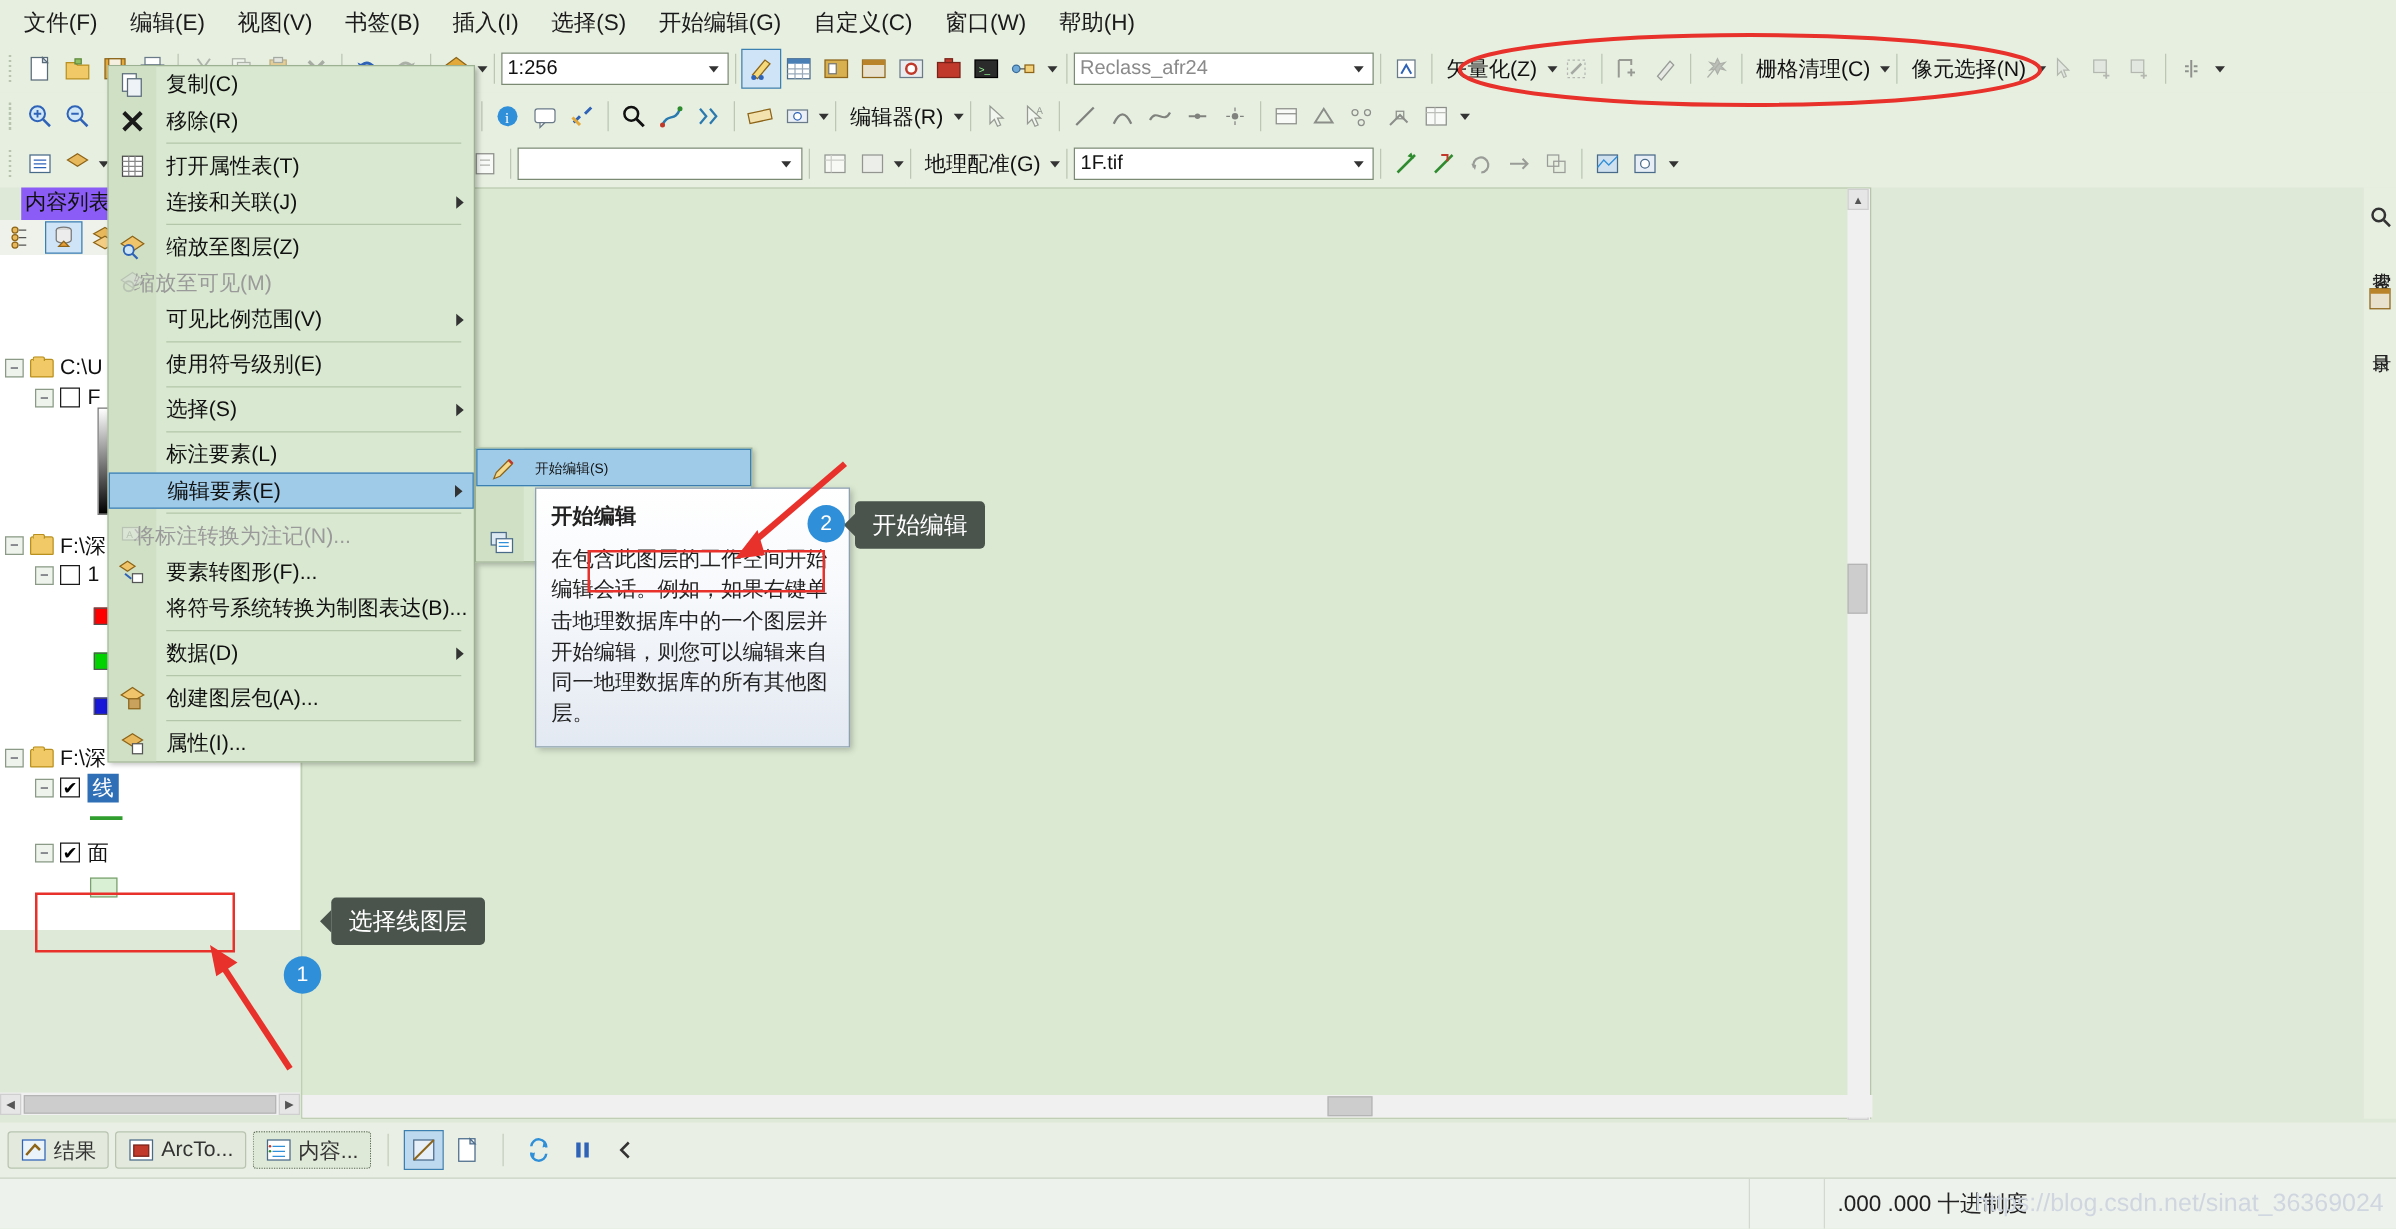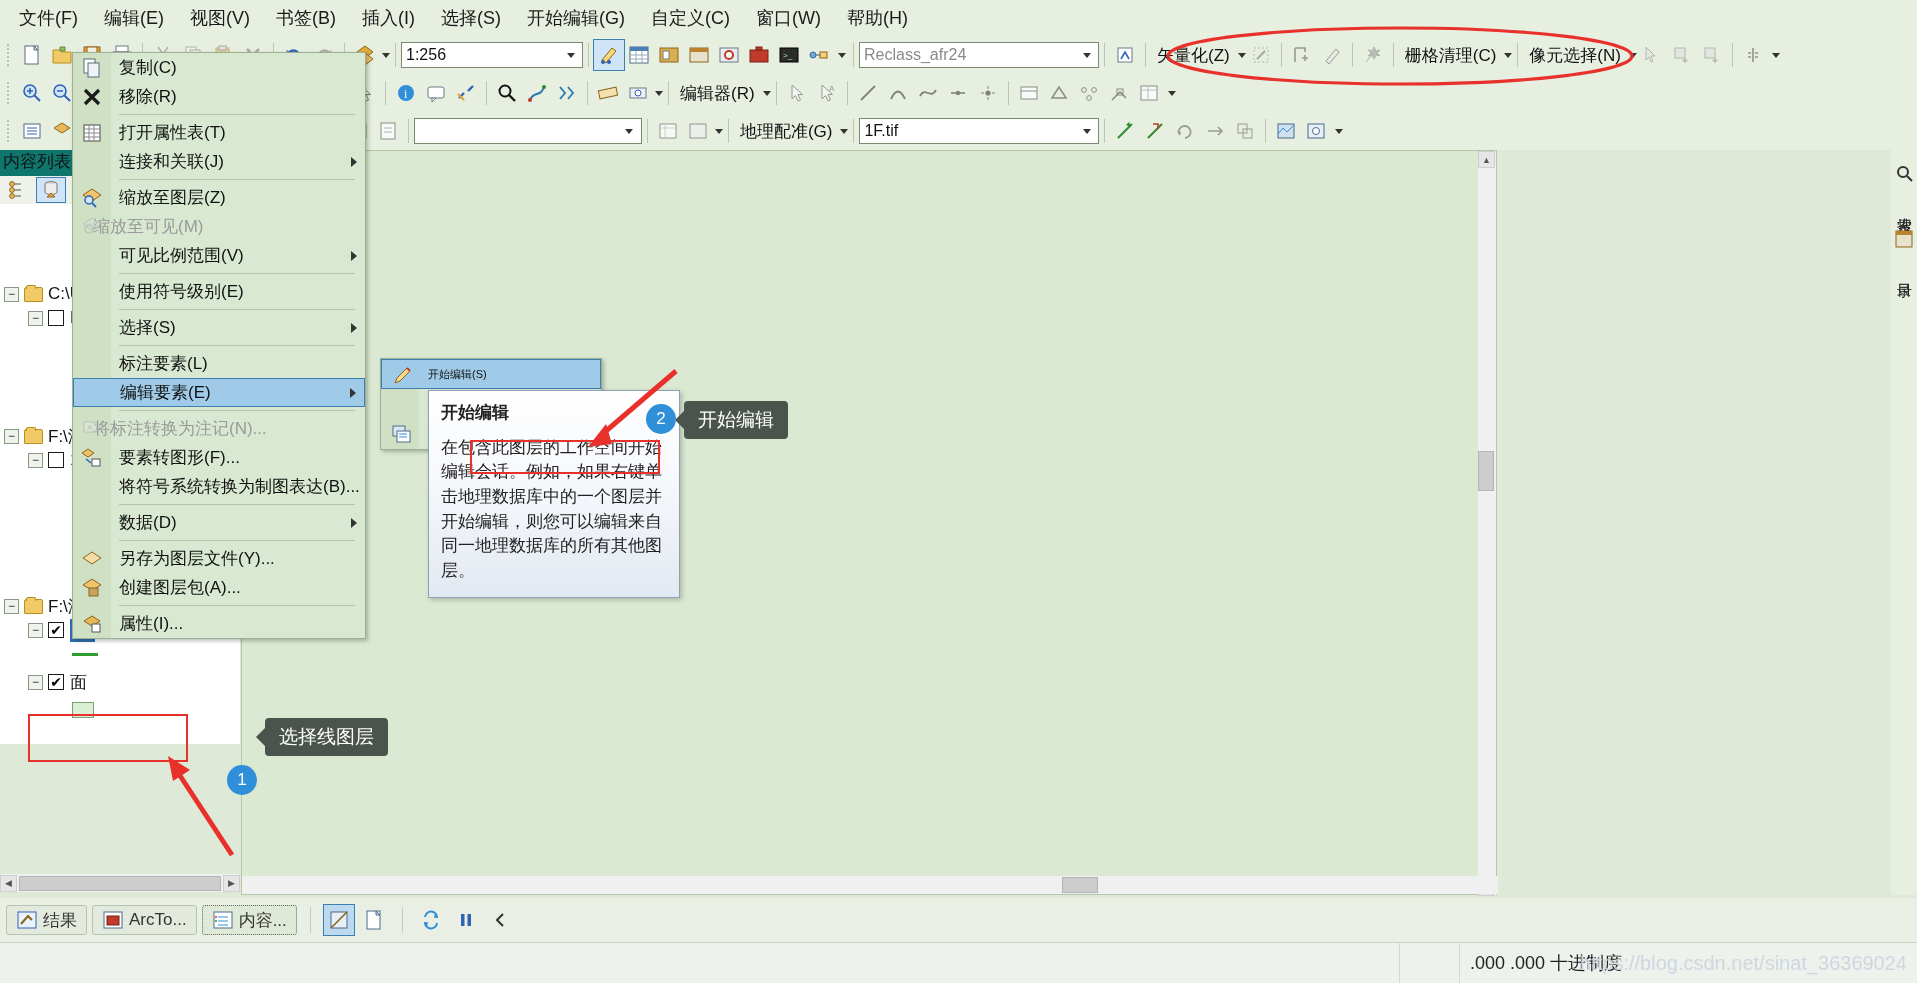--- a/index.html
+++ b/index.html
@@ -46,22 +46,22 @@
   .tbbox .val { flex:1; color:#111; }
   .tbbox .val.dim { color:#8a8a8a; }
   .tbbox .dd {
     width:17px;height:100%;display:flex;align-items:center;justify-content:center;
   }
   .tblabel { font-size:17px; padding:0 6px; white-space:nowrap; }
 
   
   .ic { width:22px; height:22px; display:block; }
   .toc-title {
-    position:absolute; left:0; top:150px; width:116px; height:26px;
-    background:#0f766e; font-size:17px; padding-left:3px; color:#111;
+    position:absolute; left:17px; top:150px; width:116px; height:26px;
+    background:#8b5cf6; font-size:17px; padding-left:3px; color:#111;
   }
   .toc-tools {
     position:absolute; left:0; top:176px; width:116px; height:28px;
     background:#eef2ea; display:flex; align-items:center; gap:3px; padding-left:3px;
   }
   .toc-tool { width:30px;height:26px;display:flex;align-items:center;justify-content:center; }
   .toc-tool.sel { border:1px solid #3c7fb1; background:#cfe4f7; }
   .toc-body {
     position:absolute; left:0; top:204px; width:240px; height:540px;
     background:#ffffff; overflow:hidden; font-size:17px;
@@ -109,21 +109,21 @@
 
   
   .rightstrip {
     position:absolute; right:0; top:150px; width:26px; height:745px; background:#e7efe1;
     display:flex; flex-direction:column; align-items:center; padding-top:8px; gap:18px;
   }
   .vtab { writing-mode:vertical-rl; font-size:15px; color:#222; }
 
   
   .ctxmenu {
-    position:absolute; left:72px; top:52px; width:294px;
+    position:absolute; left:86px; top:52px; width:294px;
     background:#d9e8d0; border:1px solid #9cb191; box-shadow:2px 2px 4px rgba(0,0,0,.25);
     z-index:40; font-size:17px;
   }
   .ctxmenu .gutter {
     position:absolute; left:0; top:0; bottom:0; width:38px; background:#cfe0c5;
   }
   .ci {
     position:relative; height:29px; display:flex; align-items:center; padding-left:46px; color:#111;
     white-space:nowrap; z-index:2;
   }
@@ -993,28 +993,20 @@
 
     <div class="csep"></div>
 
     <div class="ci">
       <span>数据(D)</span>
       <span class="arrow"></span>
     </div>
 
     <div class="csep"></div>
 
-    <div class="ci">
-      <span class="cicon">
-        <svg class="ic" viewBox="0 0 22 22">
-            <path d="M11 4 L20 10 L11 16 L2 10 Z" fill="#f3dca6" stroke="#8d6418"></path>
-          </svg>
-      </span>
-      <span>另存为图层文件(Y)...</span>
-    </div>
 
     <div class="ci">
       <span class="cicon">
         <svg class="ic" viewBox="0 0 22 22">
             <path d="M11 2 L20 8 L11 13 L2 8 Z" fill="#f0c46a" stroke="#8d6418"></path>
             <rect x="8" y="11" width="9" height="8" fill="#c9a25e" stroke="#8d6418"></rect>
           </svg>
       </span>
       <span>创建图层包(A)...</span>
     </div>

